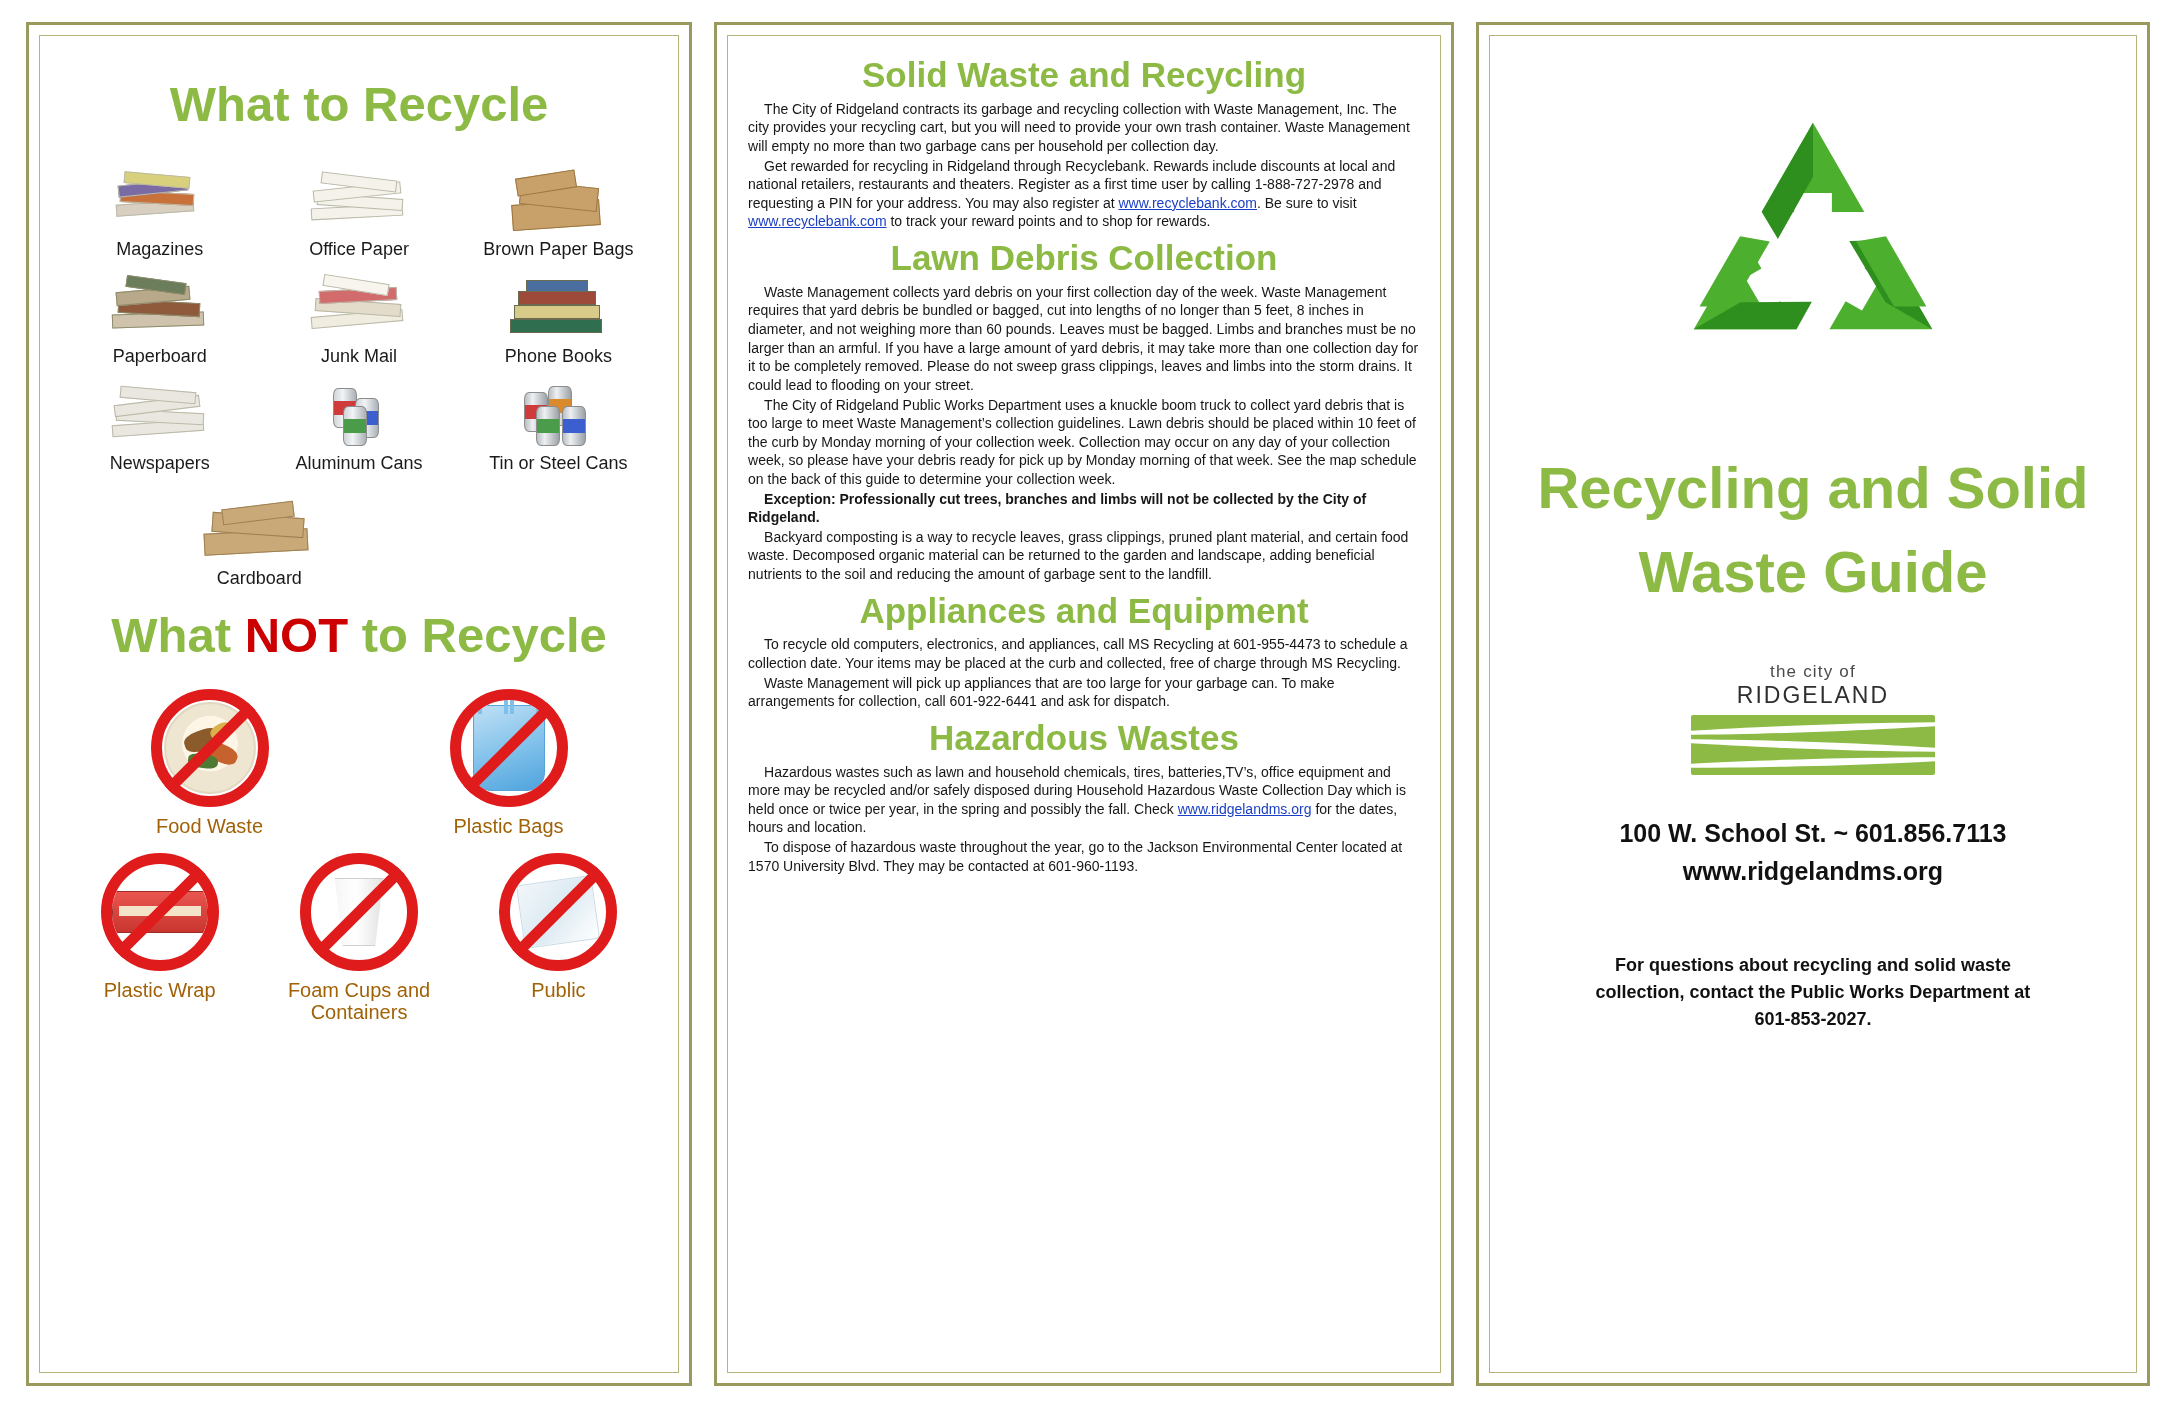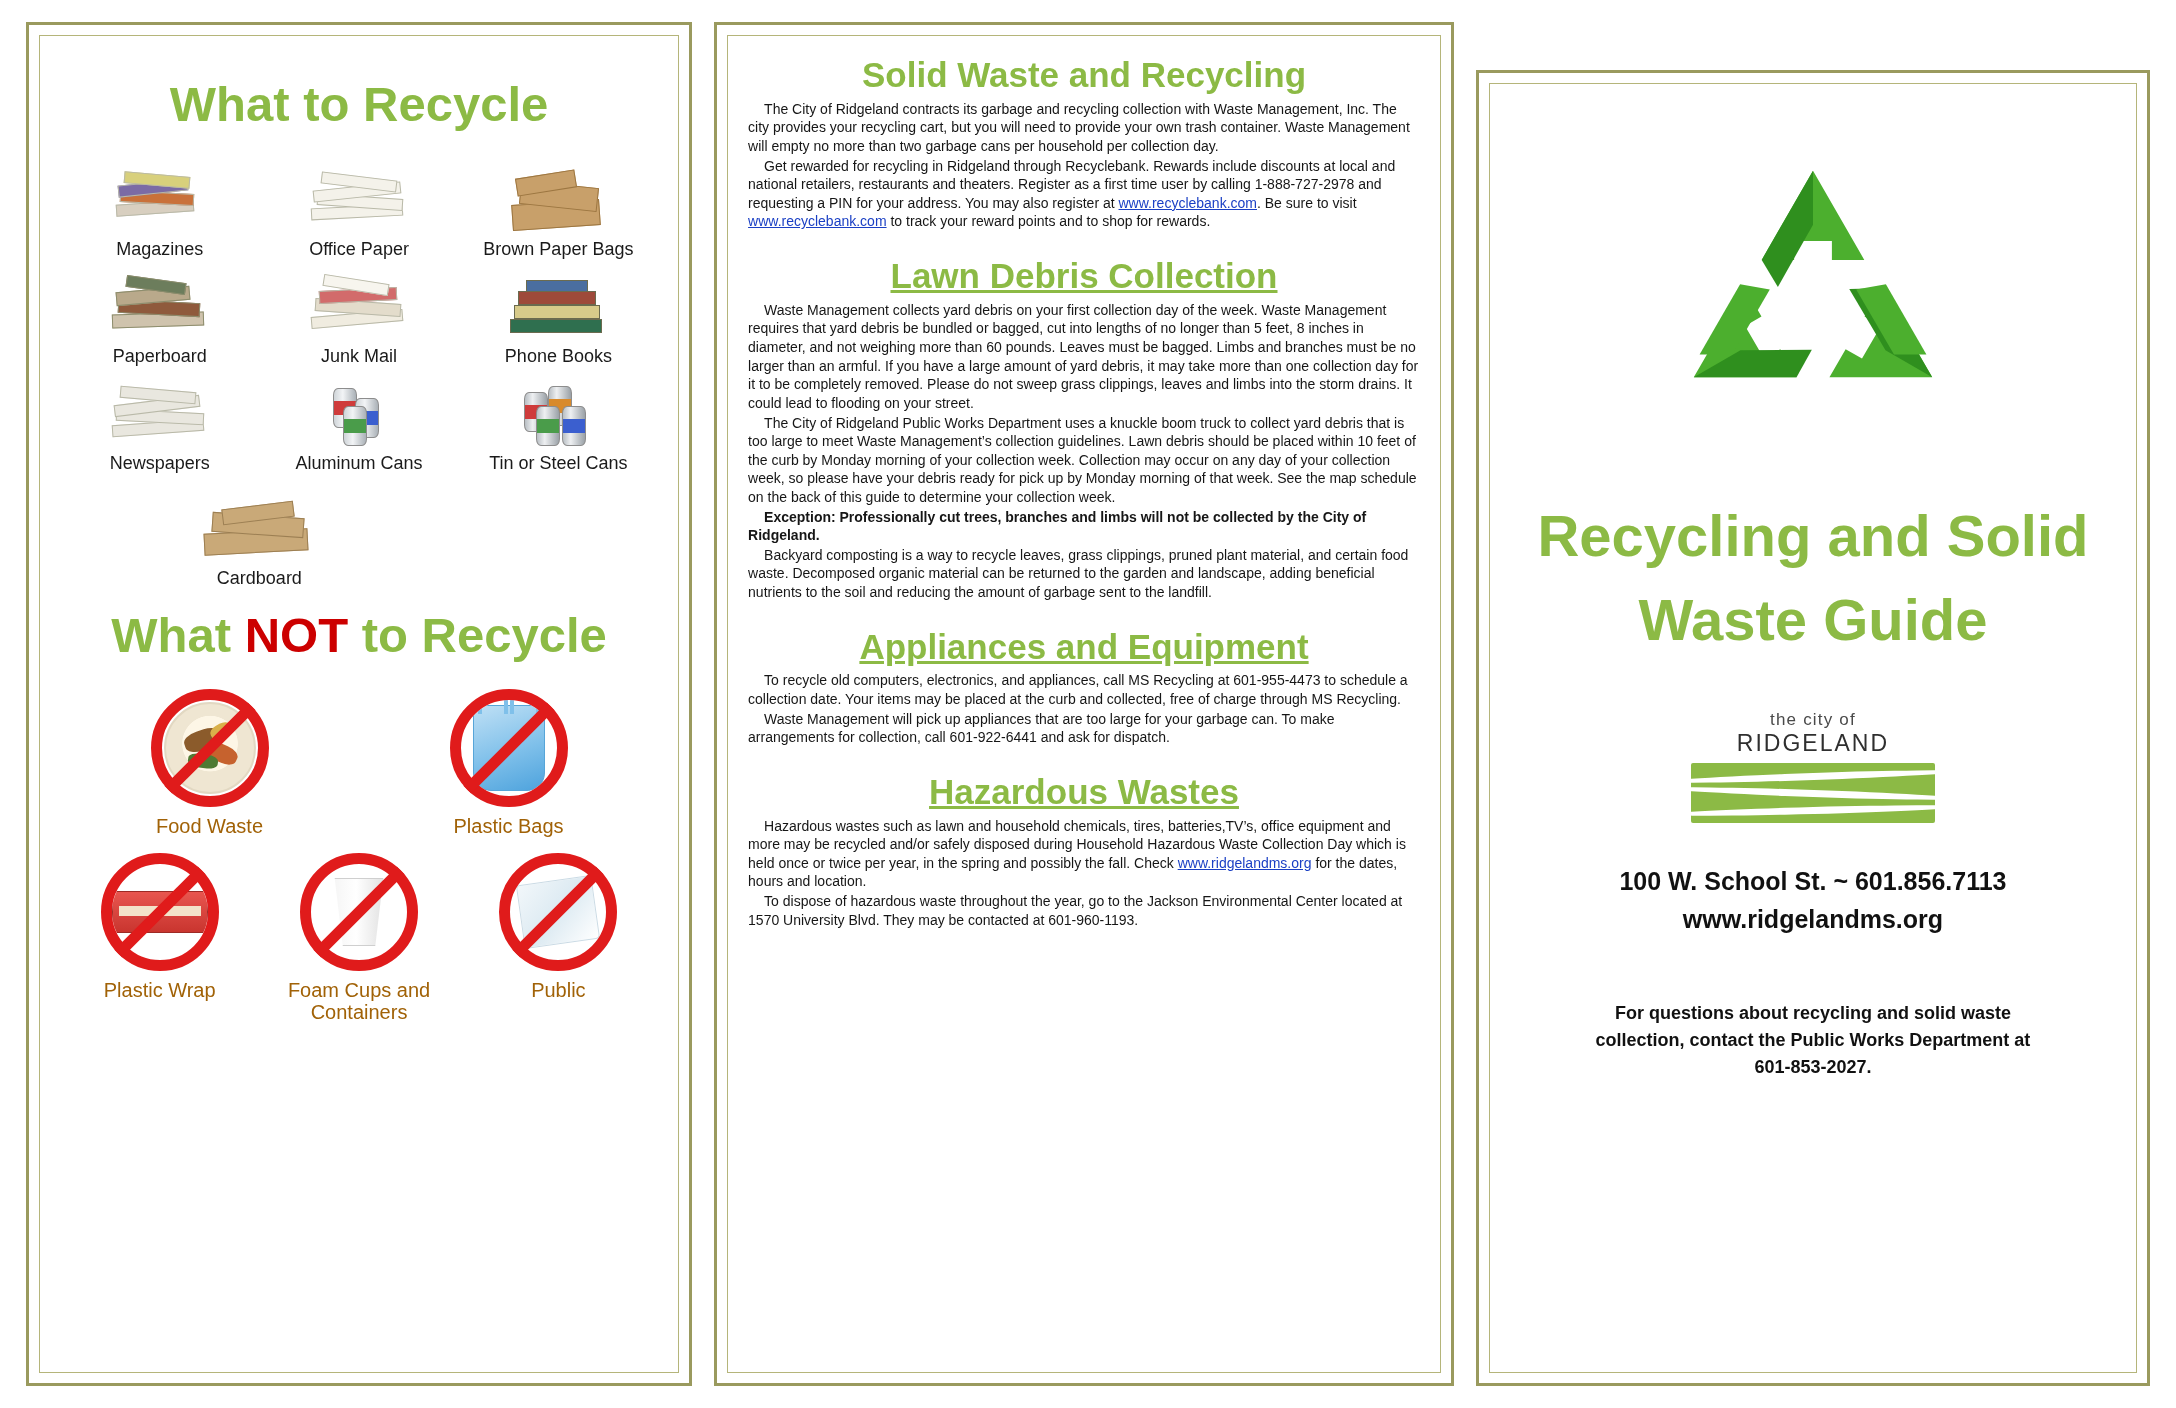--- a/index.html
+++ b/index.html
@@ -32,21 +32,21 @@
   .panel-inner {
     border: 1px solid #b5b57a;
     height: 100%;
     box-sizing: border-box;
     padding: 14px 20px;
     overflow: hidden;
     position: relative;
   }
   .panel-left { width: 668px; }
   .panel-mid  { width: 742px; }
-  .panel-right{ width: 676px; margin-top: 48px; }
+  .panel-right{ width: 676px; }
 
   
   h1.section-title {
     color: #8cba45;
     font-size: 49px;
     font-weight: bold;
     text-align: center;
     margin: 26px 0 26px 0;
     letter-spacing: 0px;
   }
@@ -299,21 +299,21 @@
 
   
   h2.mid-title {
     color: #8cba45;
     font-size: 35px;
     font-weight: bold;
     text-align: center;
     margin: 6px 0 6px 0;
     line-height: 1.08;
   }
-  h2.mid-title.tight { margin-top: 26px; text-decoration: underline; }
+  h2.mid-title.tight { margin-top: 8px; }
   .mid-body p {
     font-size: 14px;
     line-height: 1.33;
     color: #161616;
     margin: 0 0 1px 0;
     text-indent: 16px;
     text-align: left;
   }
   .mid-body a {
     color: #1a3fc4;

